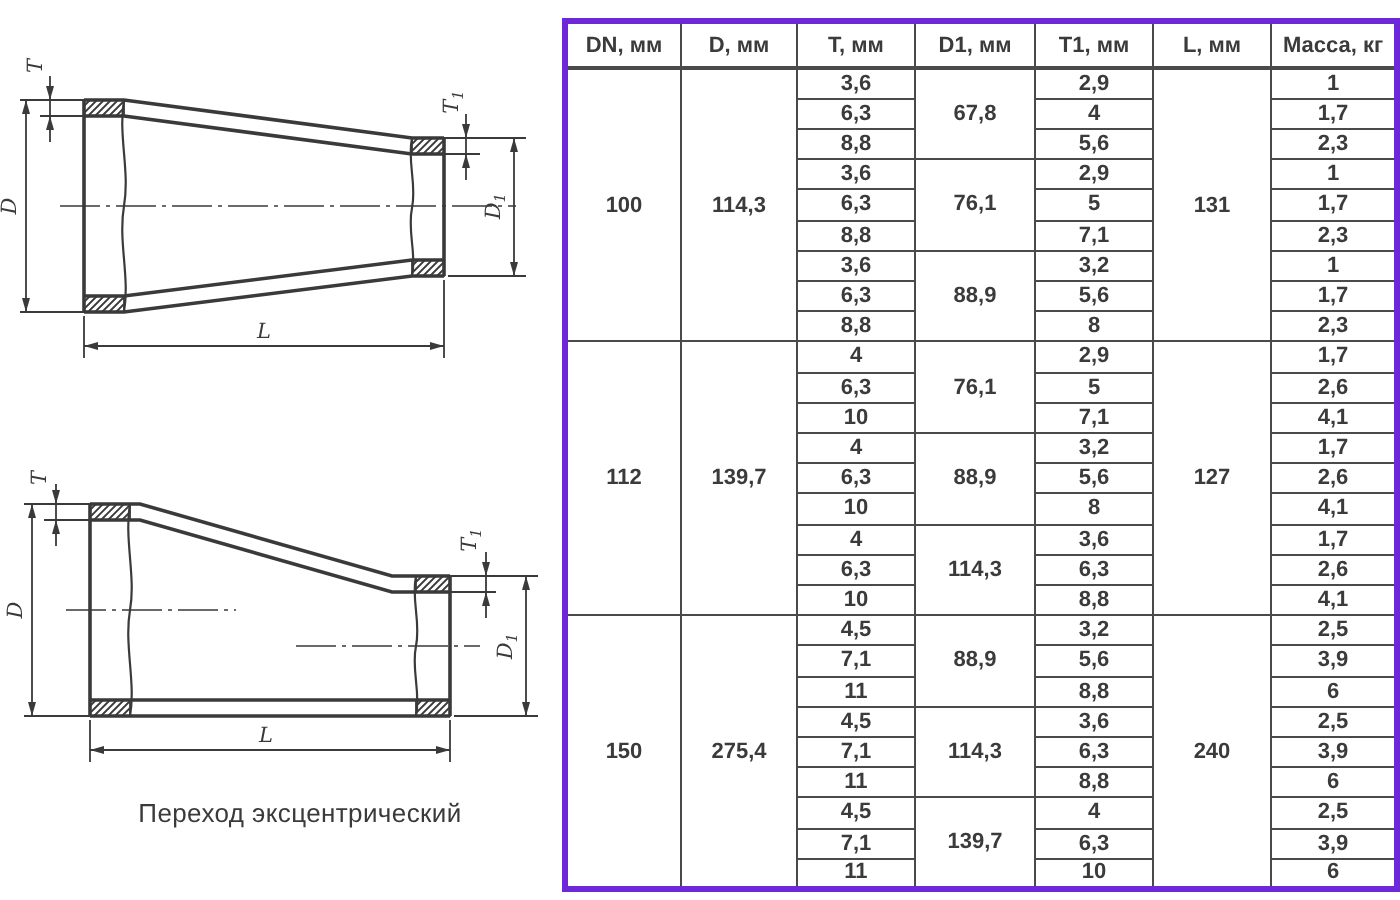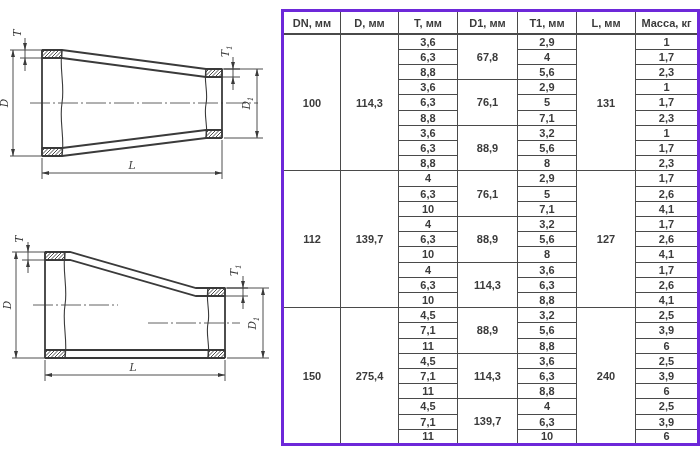--- a/index.html
+++ b/index.html
@@ -218,20 +218,21 @@
         <tspan>D</tspan><tspan class="sub" dy="2.5">1</tspan>
       </text>
     </g>
     <g>
       <path class="thin" d="M45,125 V146 M225,125 V146 M45,140 H225"></path>
       <path class="arr" d="M45,140 l7,-2 l0,4 z"></path>
       <path class="arr" d="M225,140 l-7,-2 l0,4 z"></path>
       <text x="133" y="136">L</text>
     </g>
   </svg>
+  <div id="cap2" class="caption">Переход эксцентрический</div>
 
   <div id="table-wrap">
     <table>
       <colgroup>
         <col style="width:58px">
           <col style="width:58px">
           <col style="width:59px">
         <col style="width:60px">
           <col style="width:59px">
           <col style="width:59px">

